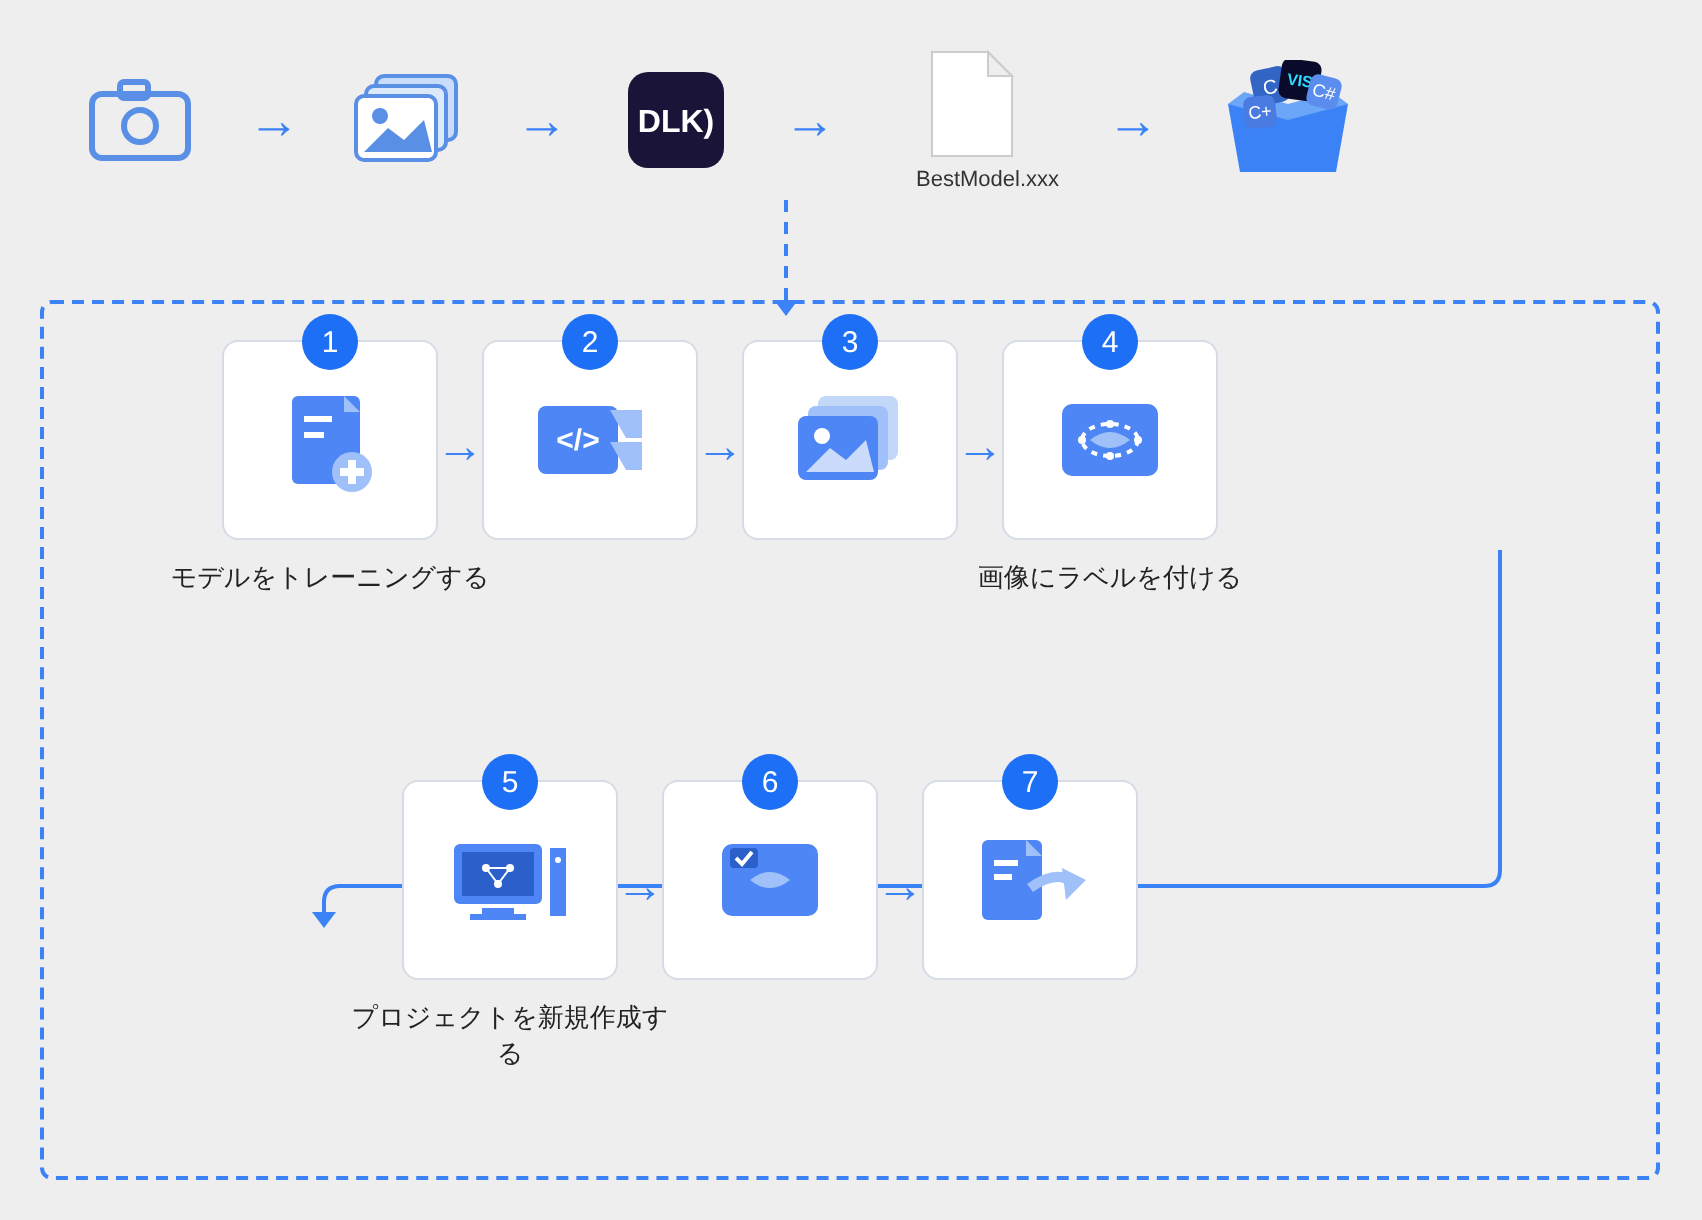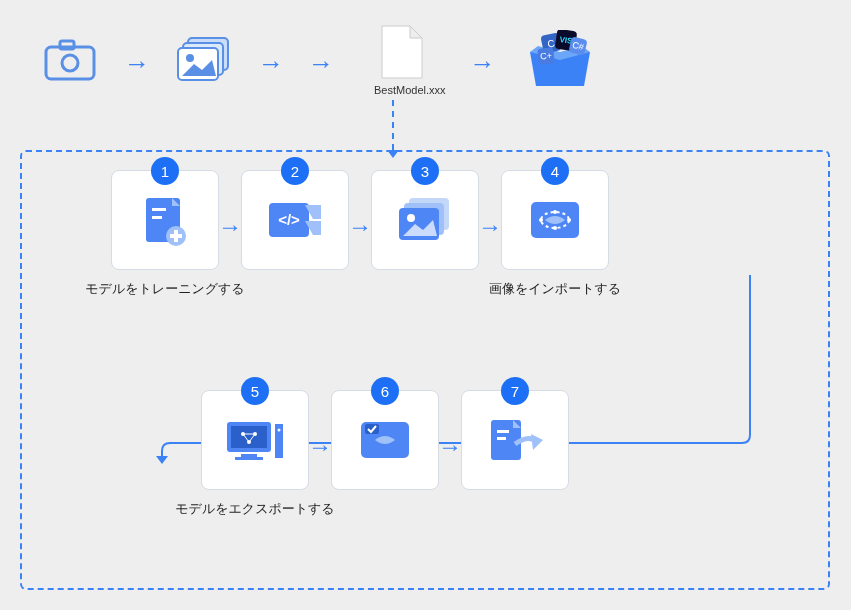--- a/index.html
+++ b/index.html
@@ -136,20 +136,26 @@
   <div class="icon-box">
     <svg width="56" height="48" viewBox="0 0 56 48">
       <rect x="12" y="2" width="40" height="32" rx="4" fill="#c9ddfa" stroke="#5a8fe6" stroke-width="2"></rect>
       <rect x="7" y="7" width="40" height="32" rx="4" fill="#dce9fb" stroke="#5a8fe6" stroke-width="2"></rect>
       <rect x="2" y="12" width="40" height="32" rx="4" fill="#fff" stroke="#5a8fe6" stroke-width="2"></rect>
       <circle cx="14" cy="22" r="4" fill="#5a8fe6"></circle>
       <path d="M6 40 L18 28 L26 34 L36 24 L40 40 Z" fill="#5a8fe6"></path>
     </svg>
   </div>
   <div class="arrow">→</div>
+  <div class="icon-box">
+    <svg width="48" height="48" viewBox="0 0 48 48">
+      <rect x="0" y="0" width="48" height="48" rx="10" fill="#1a1438"></rect>
+      <text x="24" y="30" font-size="16" font-weight="bold" fill="#ffffff" text-anchor="middle" font-family="sans-serif">DLK)</text>
+    </svg>
+  </div>
   <div class="arrow">→</div>
   <div style="display:flex;flex-direction:column;align-items:center">
     <svg width="48" height="56" viewBox="0 0 48 56">
       <path d="M4 2 L32 2 L44 14 L44 54 L4 54 Z" fill="#fff" stroke="#ccc" stroke-width="1"></path>
       <path d="M32 2 L32 14 L44 14 Z" fill="#eee" stroke="#ccc" stroke-width="1"></path>
     </svg>
     <div class="filename">BestModel.xxx</div>
   </div>
   <div class="arrow">→</div>
   <div class="icon-box" style="width:80px">
@@ -224,21 +230,21 @@
       <svg width="56" height="44">
         <rect x="4" y="4" width="48" height="36" rx="5" fill="#4e86f5"></rect>
         <ellipse cx="28" cy="22" rx="14" ry="8" fill="none" stroke="#fff" stroke-width="2" stroke-dasharray="3 3"></ellipse>
         <path d="M18 22 Q28 14 38 22 Q28 30 18 22" fill="#9fc0f9"></path>
         <circle cx="14" cy="22" r="2" fill="#fff"></circle>
         <circle cx="42" cy="22" r="2" fill="#fff"></circle>
         <circle cx="28" cy="14" r="2" fill="#fff"></circle>
         <circle cx="28" cy="30" r="2" fill="#fff"></circle>
       </svg>
     </div>
-    <div class="step-label">画像をインポートする</div>
+    <div class="step-label">画像にラベルを付ける</div>
   </div>
 </div>
 
 <div class="step-row row2">
   <div class="step">
     <div class="step-card">
       <div class="step-badge">5</div>
       <svg width="64" height="48">
         <rect x="4" y="6" width="44" height="30" rx="3" fill="#4e86f5"></rect>
         <rect x="8" y="10" width="36" height="22" fill="#2b5fc9"></rect>
@@ -247,21 +253,21 @@
         <circle cx="20" cy="18" r="2" fill="#fff"></circle>
         <circle cx="32" cy="18" r="2" fill="#fff"></circle>
         <circle cx="26" cy="26" r="2" fill="#fff"></circle>
         <line x1="20" y1="18" x2="26" y2="26" stroke="#fff" stroke-width="1"></line>
         <line x1="32" y1="18" x2="26" y2="26" stroke="#fff" stroke-width="1"></line>
         <line x1="20" y1="18" x2="32" y2="18" stroke="#fff" stroke-width="1"></line>
         <rect x="52" y="8" width="8" height="34" fill="#4e86f5"></rect>
         <circle cx="56" cy="14" r="1.5" fill="#fff"></circle>
       </svg>
     </div>
-    <div class="step-label">モデルをエクスポートする</div>
+    <div class="step-label">プロジェクトを新規作成する</div>
   </div>
   <div class="h-arrow">→</div>
   <div class="step">
     <div class="step-card">
       <div class="step-badge">6</div>
       <svg width="56" height="44">
         <rect x="4" y="4" width="48" height="36" rx="5" fill="#4e86f5"></rect>
         <path d="M18 22 Q28 14 38 22 Q28 30 18 22" fill="#9fc0f9"></path>
         <rect x="8" y="6" width="14" height="10" rx="2" fill="#2b5fc9"></rect>
         <path d="M11 11 L14 14 L19 8" fill="none" stroke="#fff" stroke-width="2"></path>

